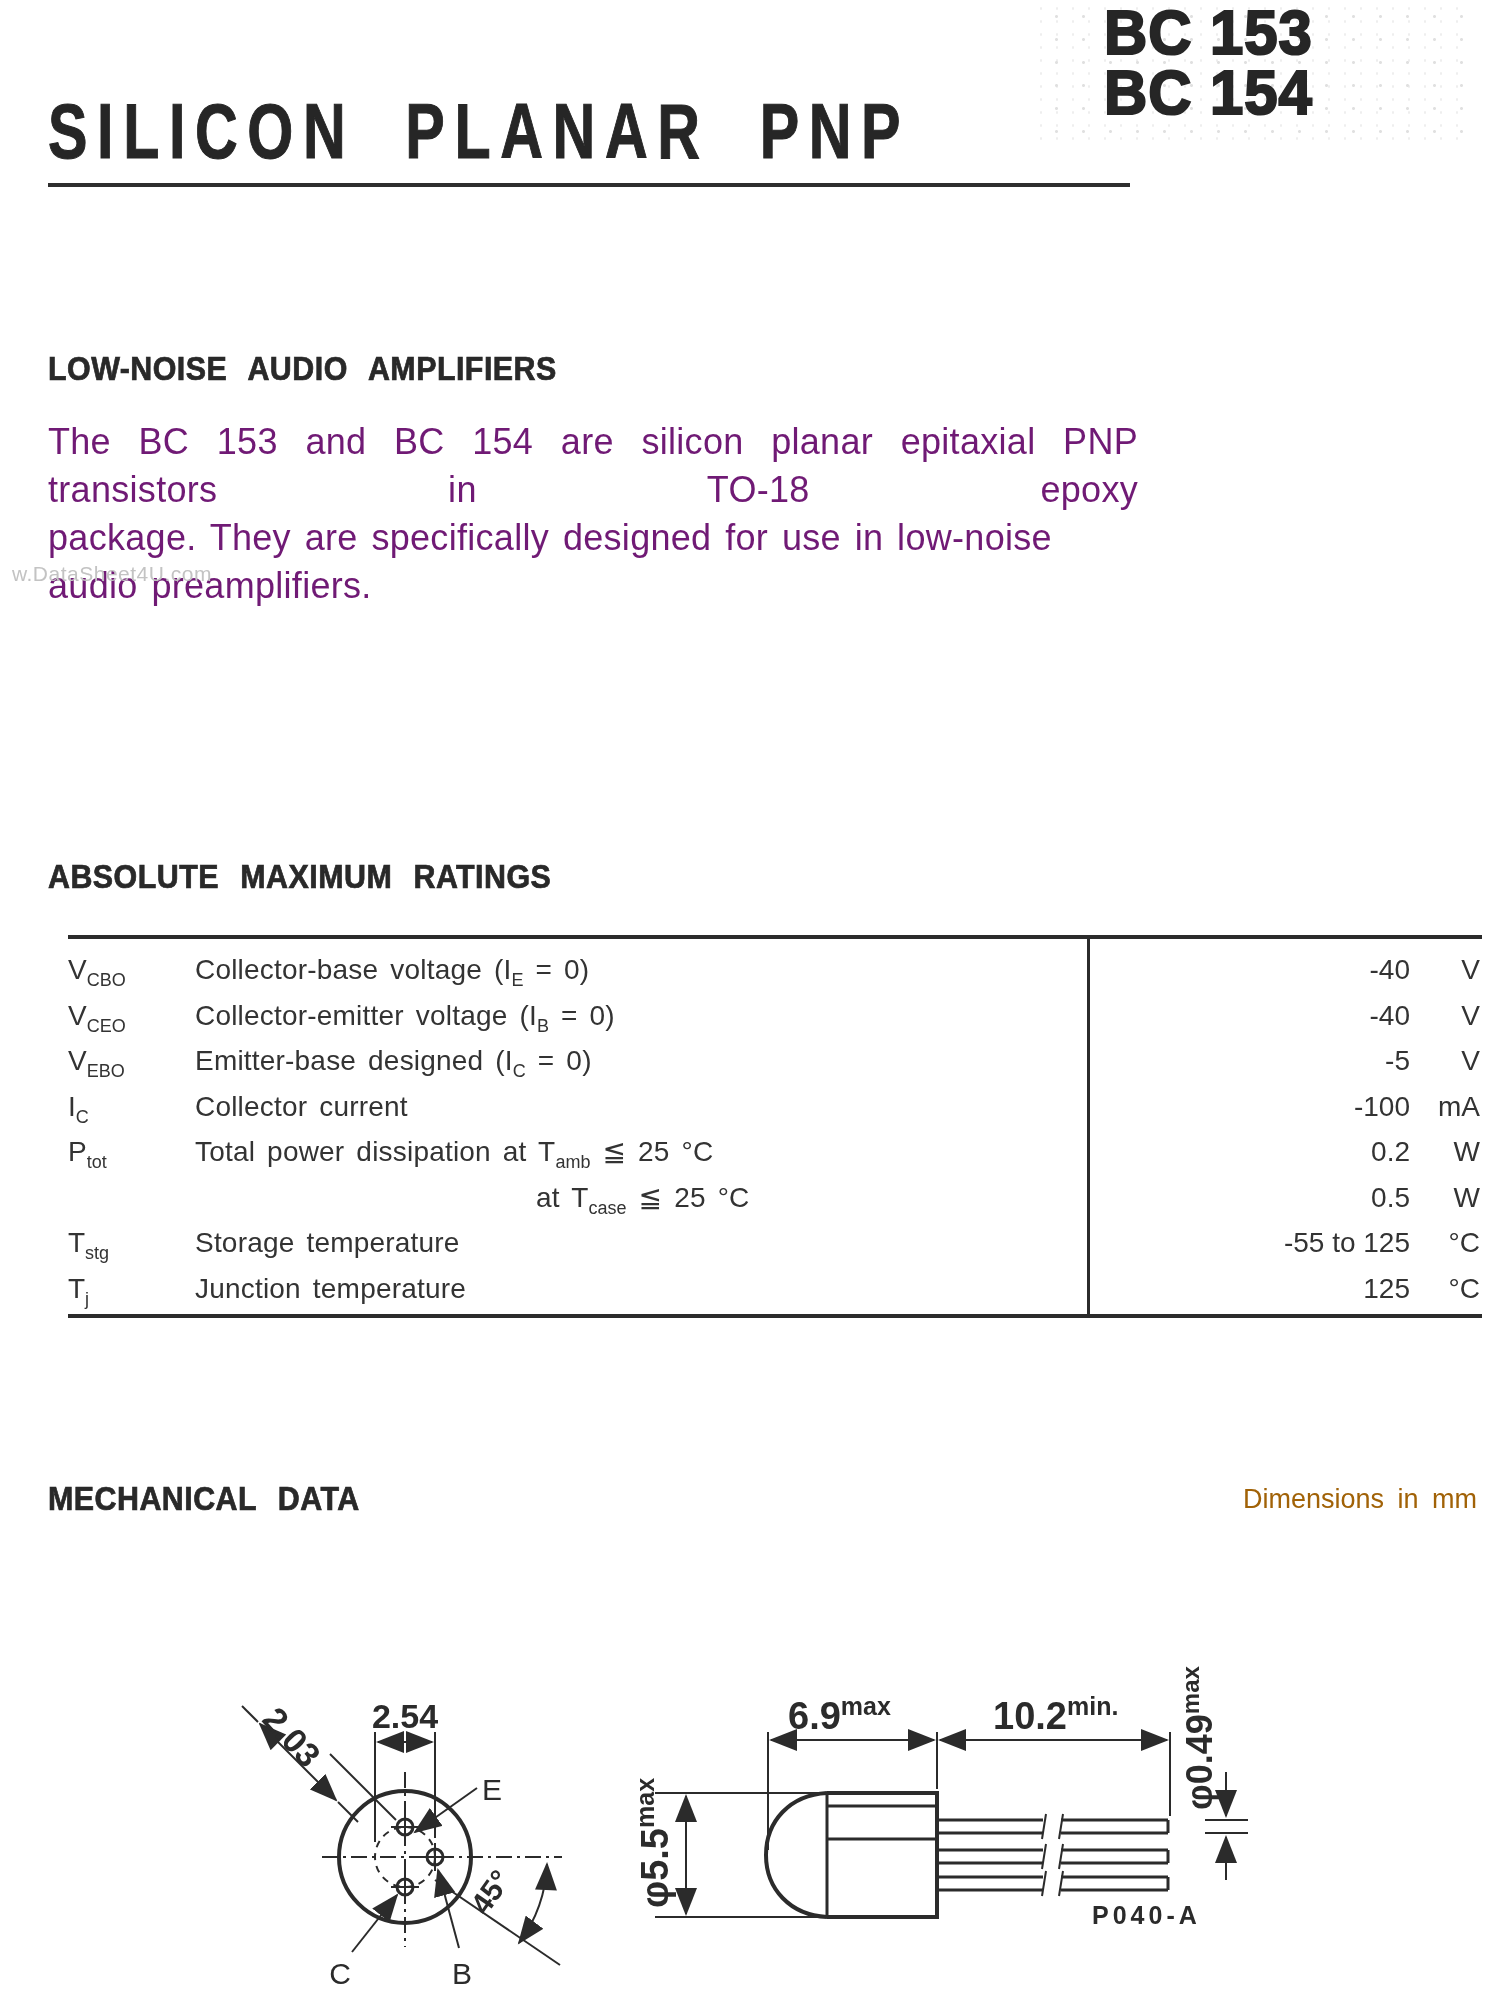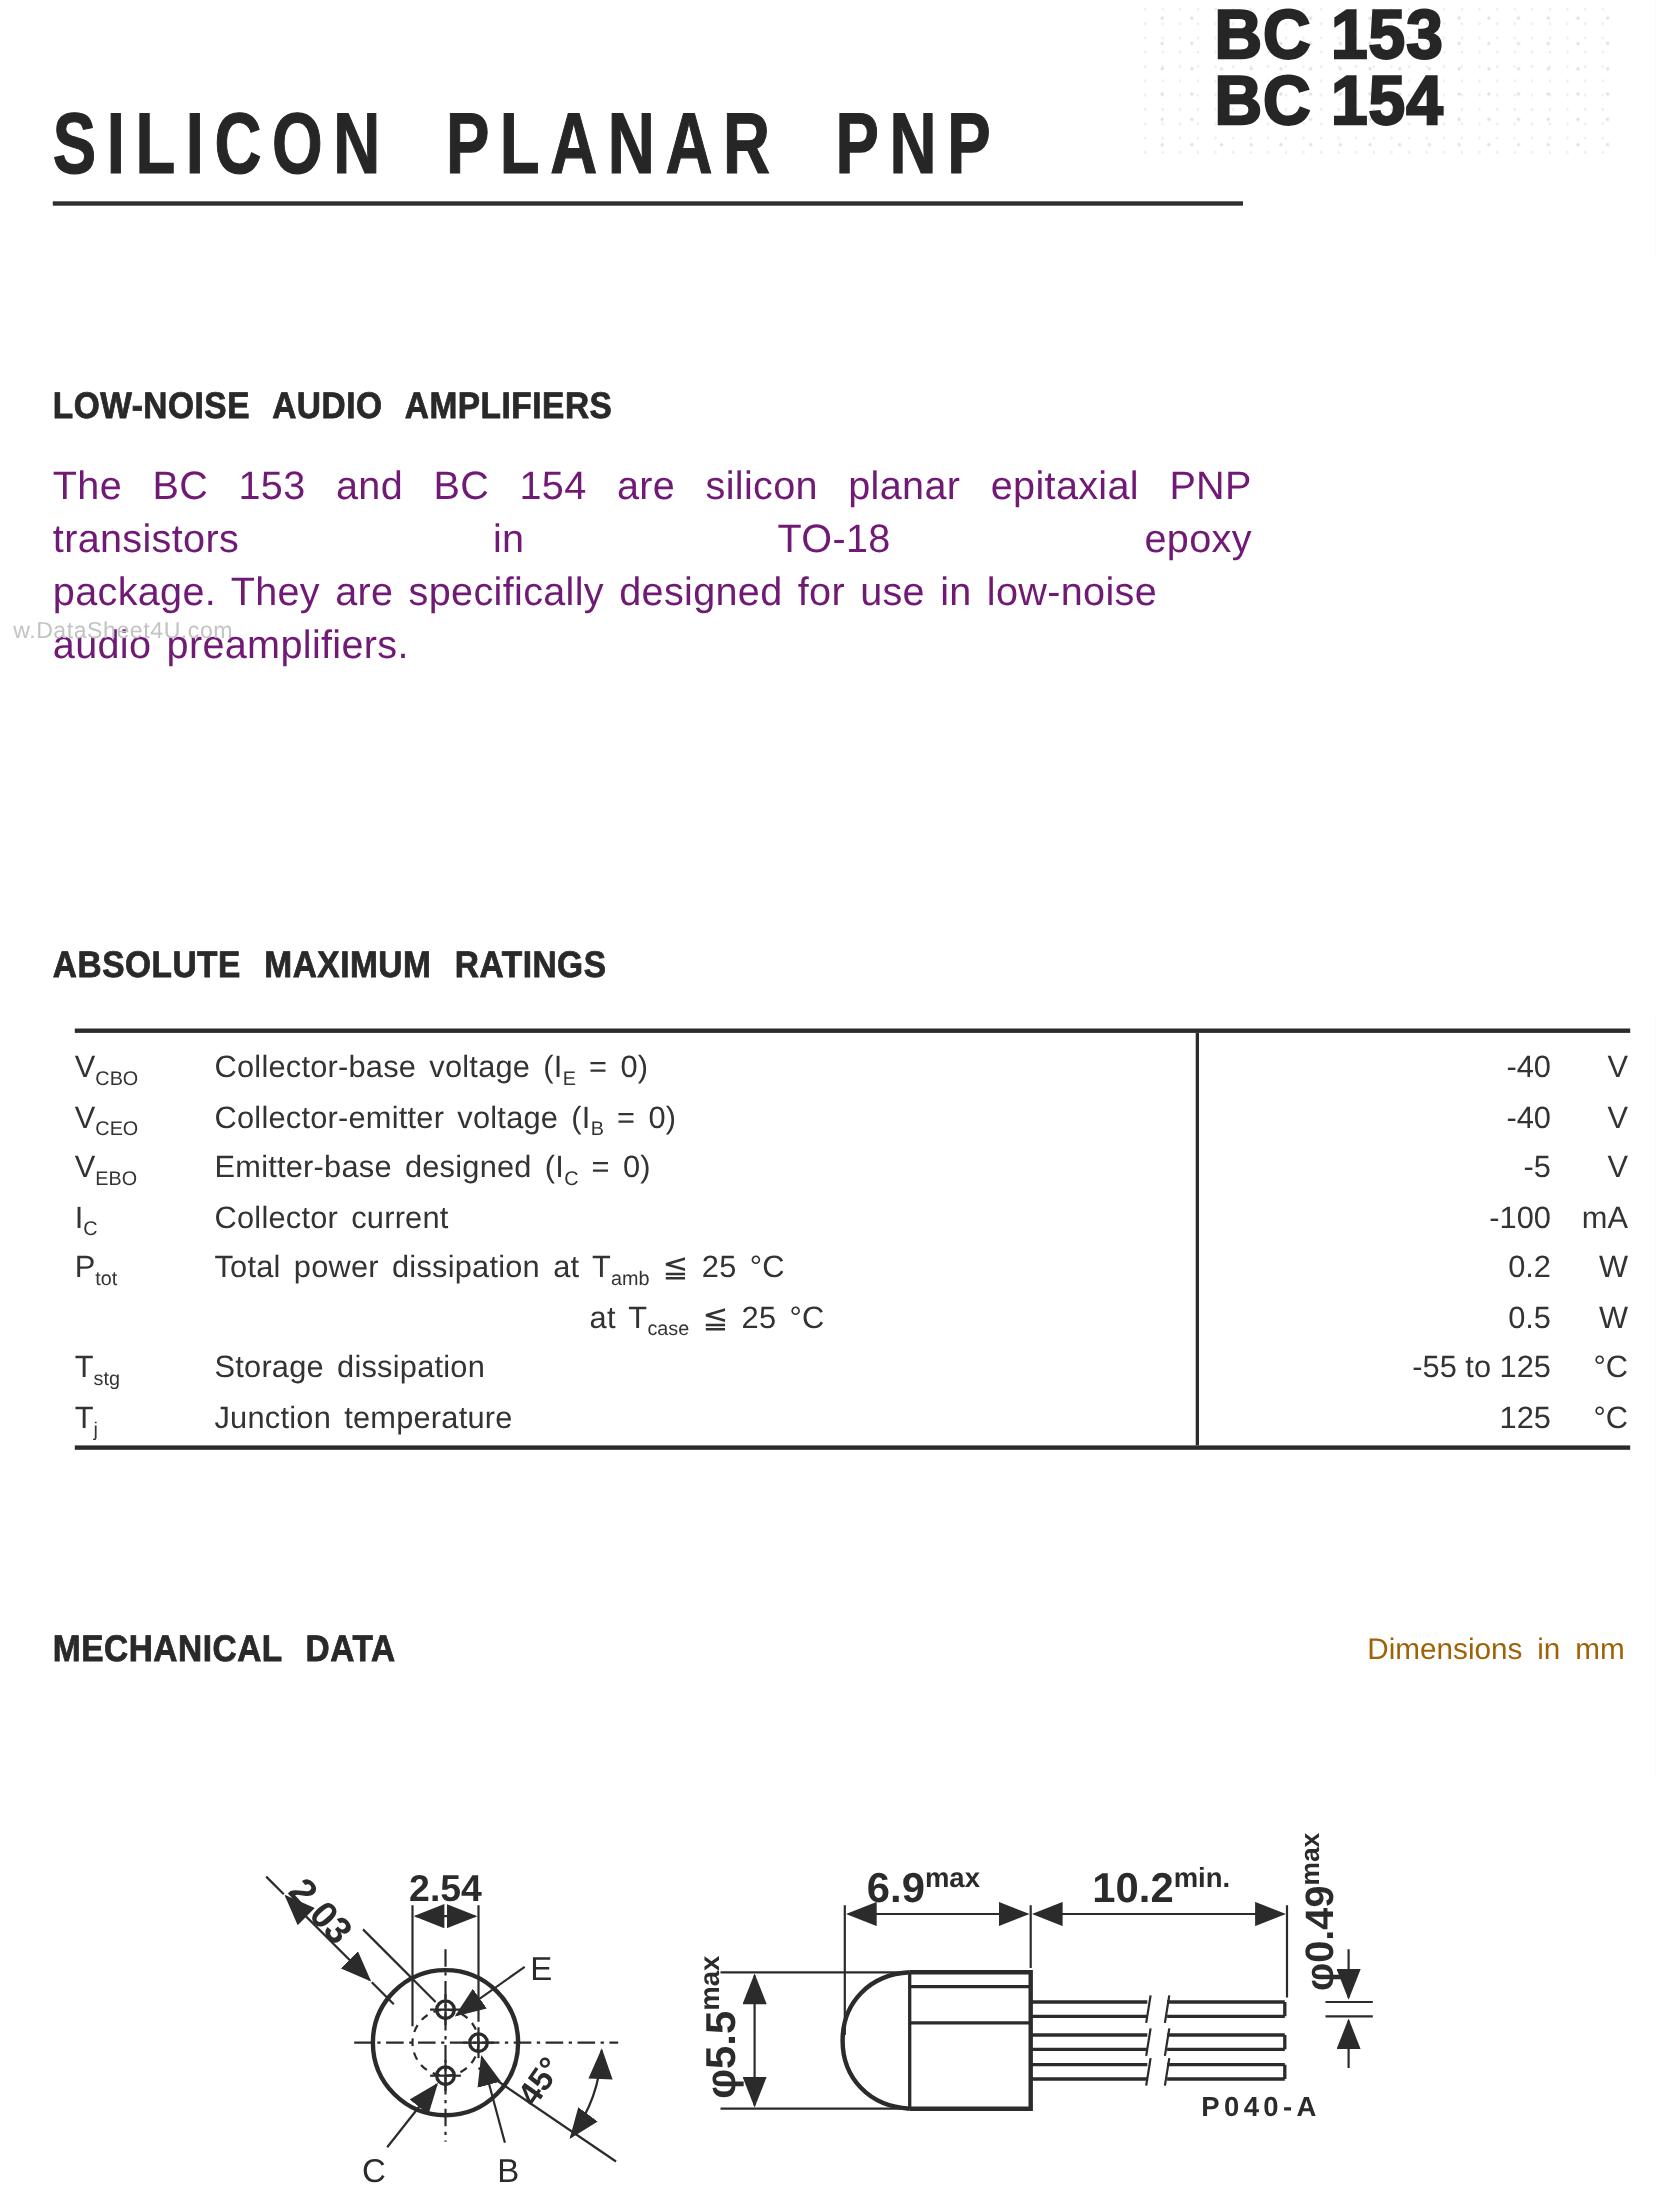--- a/index.html
+++ b/index.html
@@ -107,21 +107,21 @@
       <span class="unit">W</span>
     </div>
     <div class="amr-row">
       <span class="sym"><span></span><sub></sub></span>
       <span class="desc indent"><span>at T</span><sub>case</sub><span> ≦ 25 °C</span></span>
       <span class="val">0.5</span>
       <span class="unit">W</span>
     </div>
     <div class="amr-row">
       <span class="sym"><span>T</span><sub>stg</sub></span>
-      <span class="desc"><span>Storage dissipation</span><sub></sub><span></span></span>
+      <span class="desc"><span>Storage temperature</span><sub></sub><span></span></span>
       <span class="val">-55 to 125</span>
       <span class="unit">°C</span>
     </div>
     <div class="amr-row">
       <span class="sym"><span>T</span><sub>j</sub></span>
       <span class="desc"><span>Junction temperature</span><sub></sub><span></span></span>
       <span class="val">125</span>
       <span class="unit">°C</span>
     </div>
   </div>

